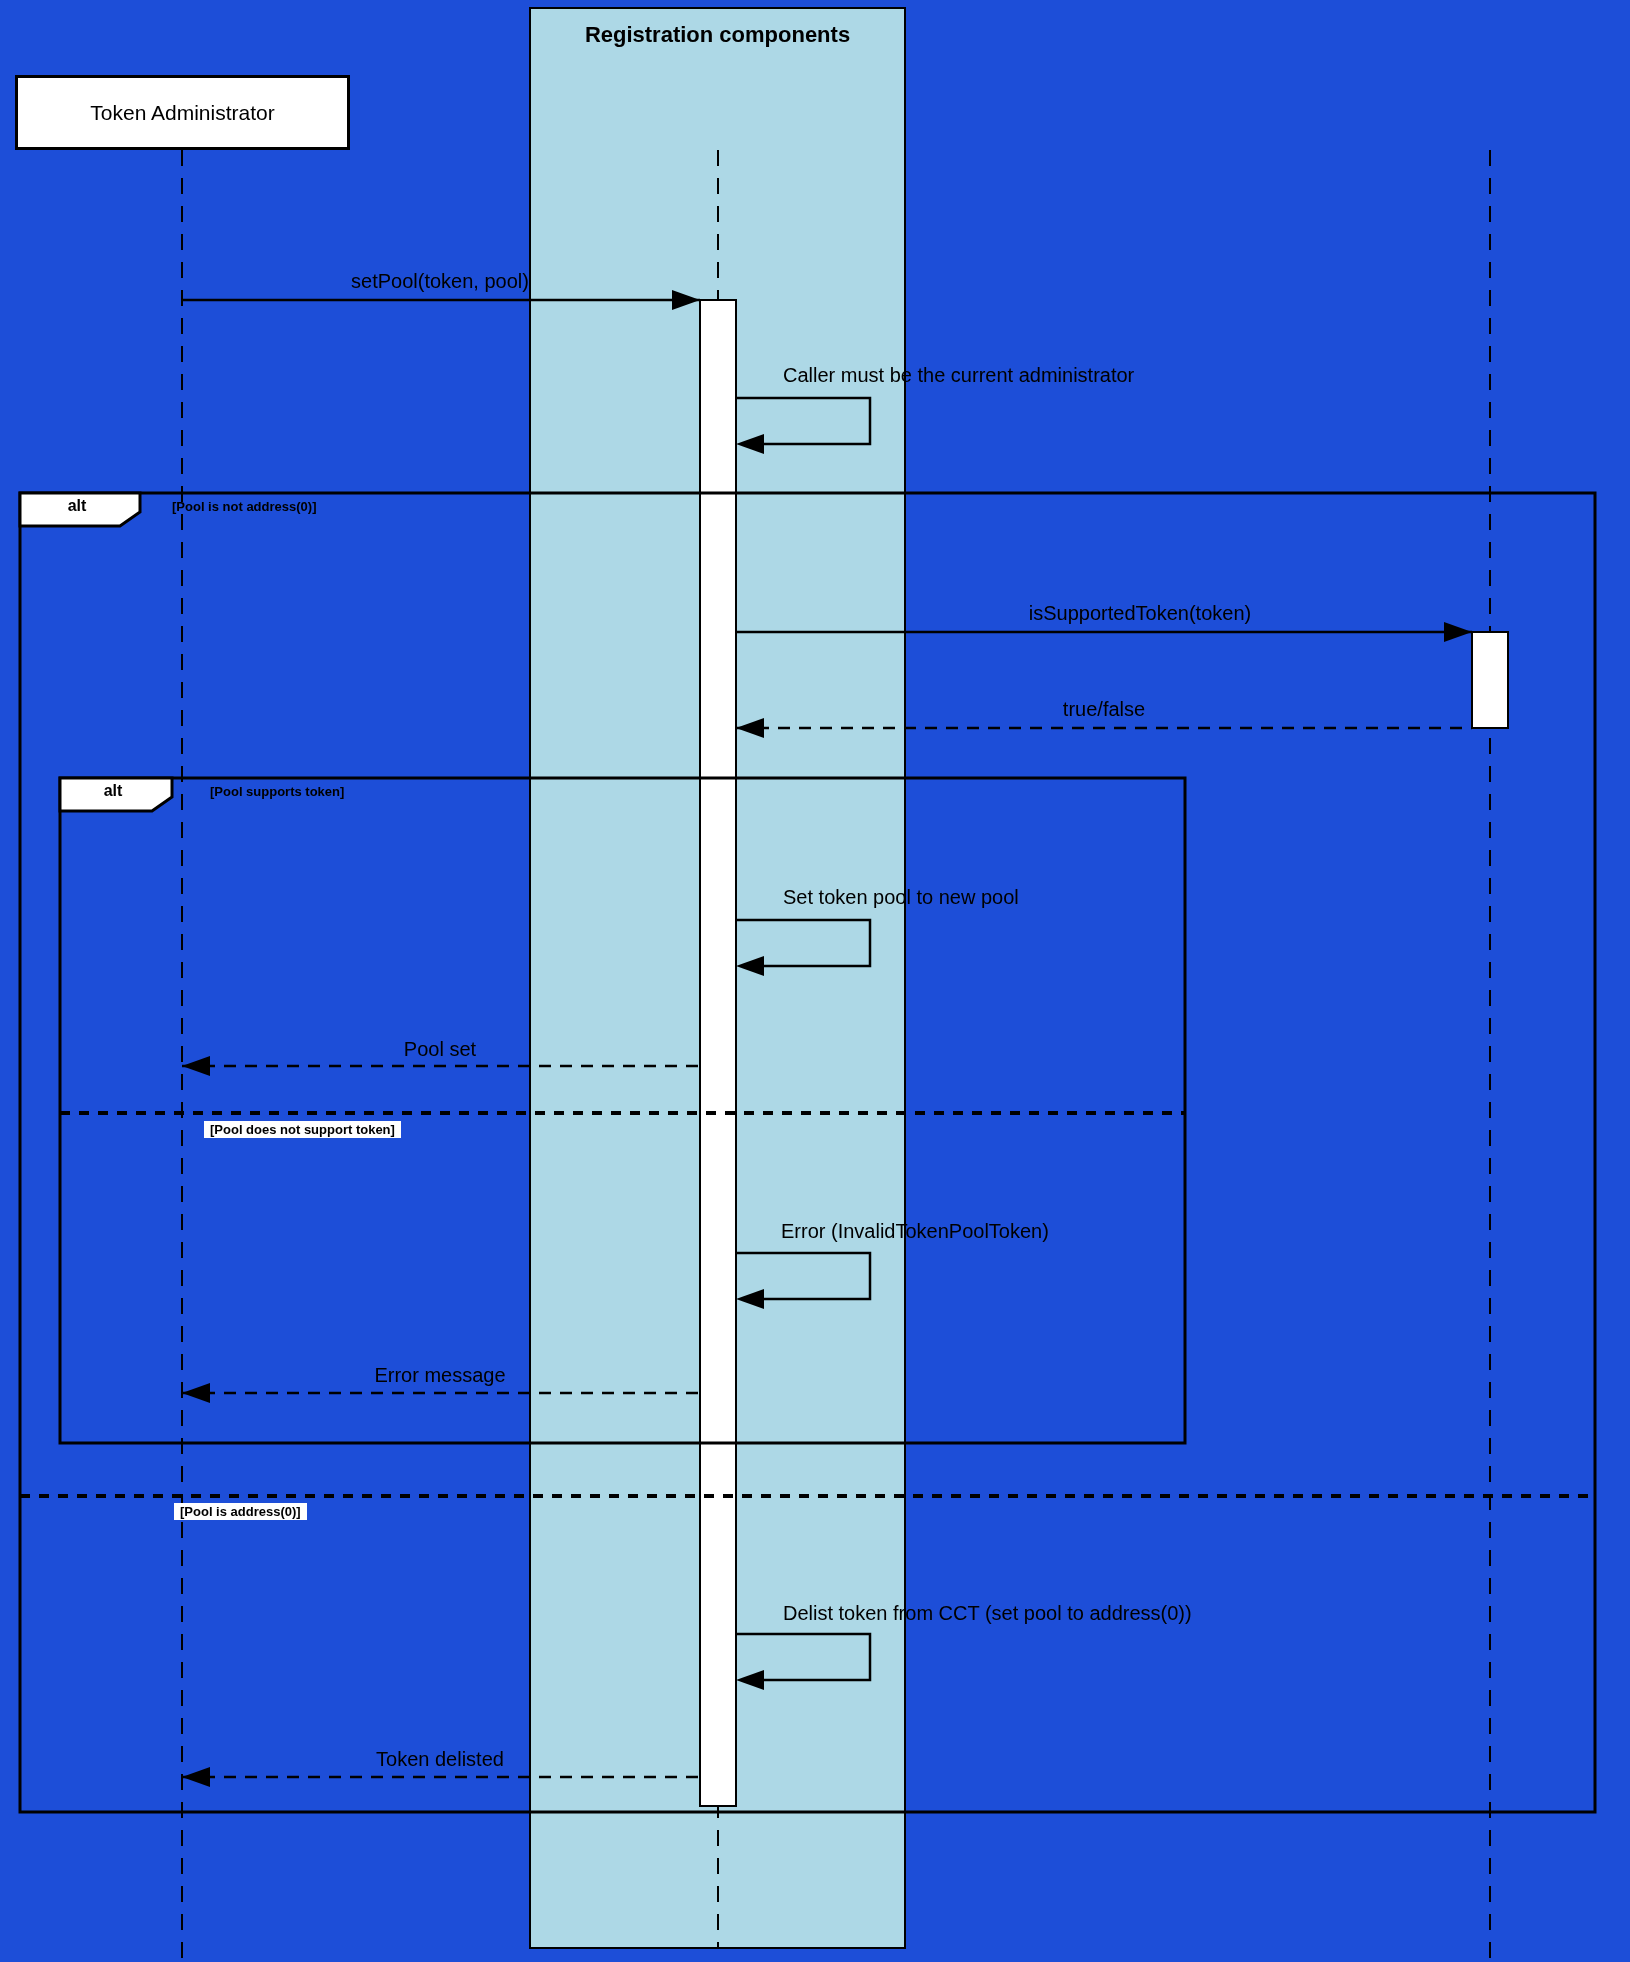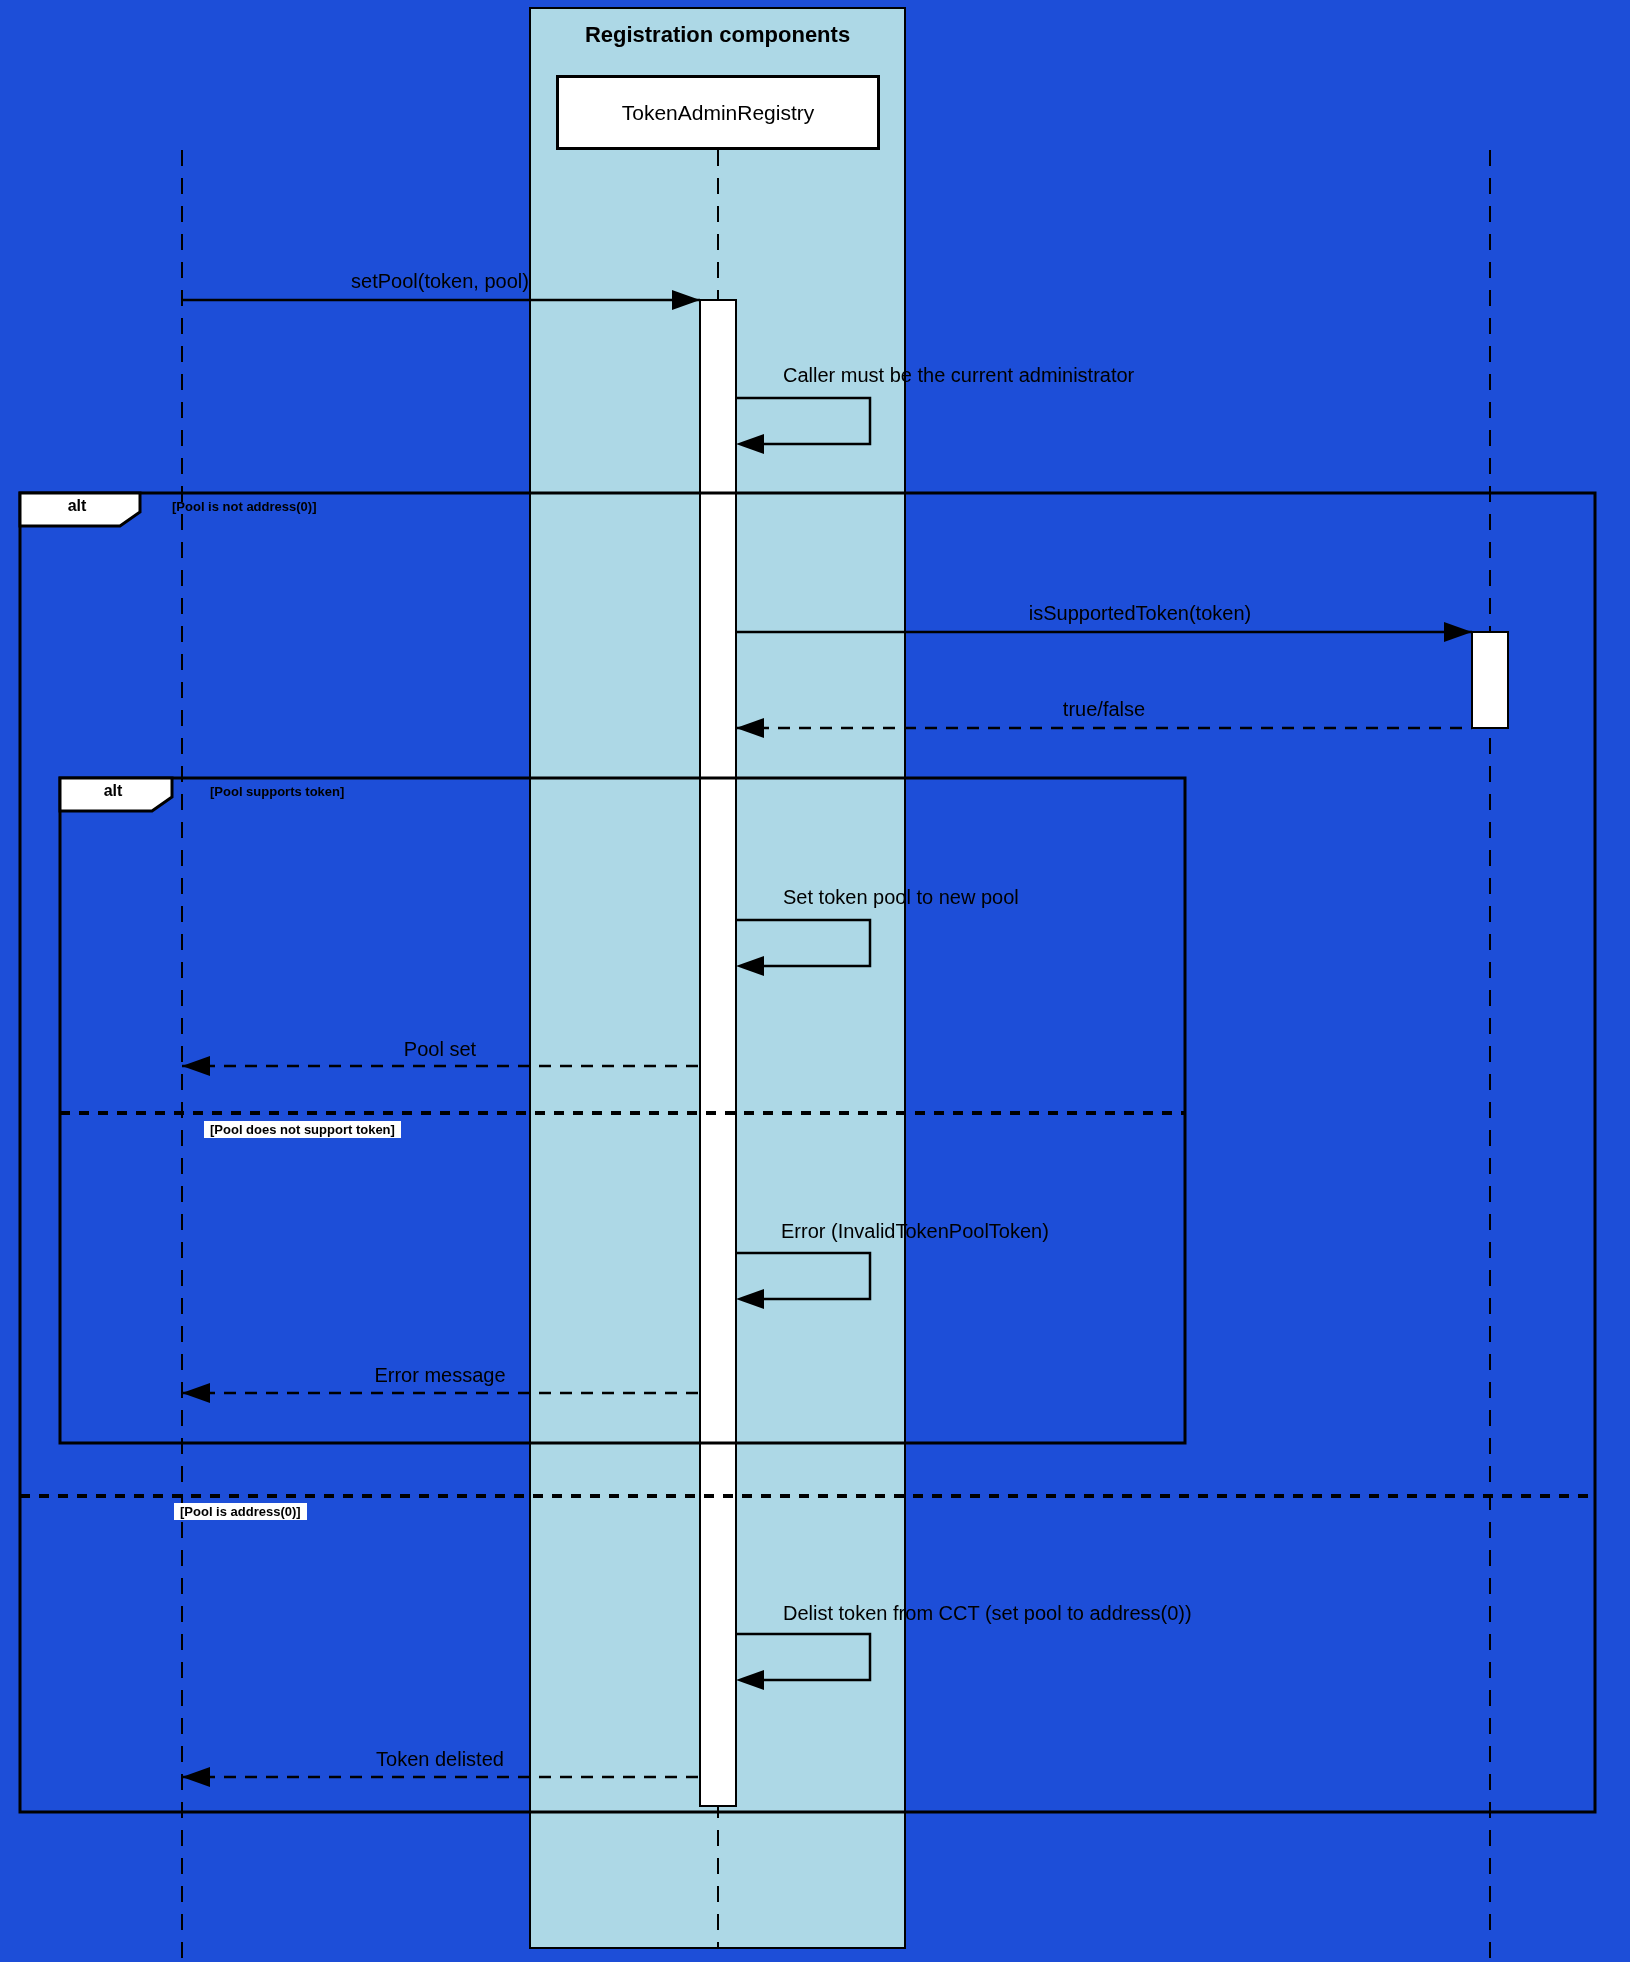--- a/index.html
+++ b/index.html
@@ -115,22 +115,22 @@
     <polygon points="182,1393 210,1383 210,1403" fill="#000"></polygon>
     <polygon points="182,1777 210,1767 210,1787" fill="#000"></polygon>
     <polygon points="736,444 764,434 764,454" fill="#000"></polygon>
     <polygon points="736,966 764,956 764,976" fill="#000"></polygon>
     <polygon points="736,1299 764,1289 764,1309" fill="#000"></polygon>
     <polygon points="736,1680 764,1670 764,1690" fill="#000"></polygon>
   </svg>
 
   <div class="frame-title">Registration components</div>
 
-  <div class="actor-box" style="left:556px; width:324px;">
-    <span>TokenAdminRegistry</span>
+  <div class="actor-box" style="left:15px; width:335px;">
+    <span>Token Administrator</span>
   </div>
 
   <div class="alt-op" style="left:20px; top:497px; width:114px;">alt</div>
   <div class="alt-op" style="left:60px; top:782px; width:106px;">alt</div>
 
   <div class="guard" style="left:172px; top:499px;">[Pool is not address(0)]</div>
   <div class="guard" style="left:210px; top:784px;">[Pool supports token]</div>
   <div class="guard on-line" style="left:204px; top:1121px;">[Pool does not support token]</div>
   <div class="guard on-line" style="left:174px; top:1503px;">[Pool is address(0)]</div>
 

